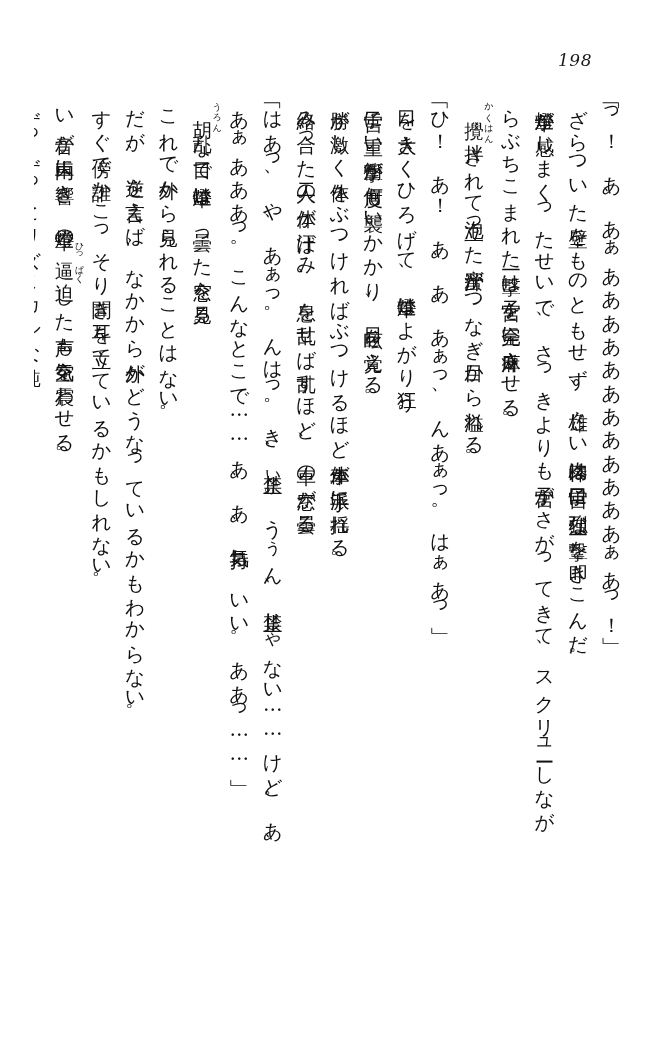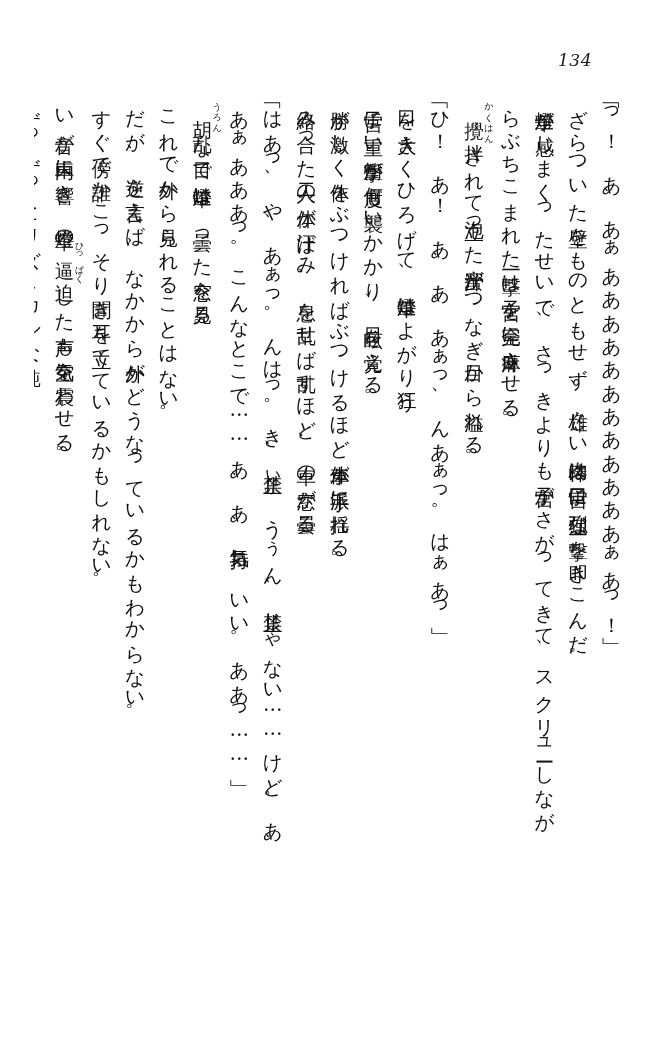--- a/index.html
+++ b/index.html
@@ -70,21 +70,21 @@
   rt {
     font-size: 9px;
     letter-spacing: 0.5px;
   }
 </style>
 </head>
 <body>
 
 <div class="page">
 
-  <div class="page-number">134</div>
+  <div class="page-number">198</div>
 
   <div class="body-text">
     <p>「っ！　あ、あぁああああああああああああぁあっ！」</p>
     <p>ざらついた壁をものともせず、雄々しい肉棒は子宮口に強烈な一撃を叩きこんだ。</p>
     <p>燈華が感じまくったせいで、さっきよりも子宮がさがってきて、スクリューしなが</p>
     <p>らぶちこまれた一撃は子宮を完全に麻痺させる。</p>
     <p><ruby>攪拌<rt>かくはん</rt></ruby>されて泡立った蜜汁がつなぎ目から溢れる。</p>
     <p>「ひ！　あ！　あ、あ、あぁっ、んあぁっ。はぁあっ」</p>
     <p>口を大きくひろげて、燈華はよがり狂う。</p>
     <p>子宮に重い衝撃が何度も襲いかかり、目眩を覚える。</p>

